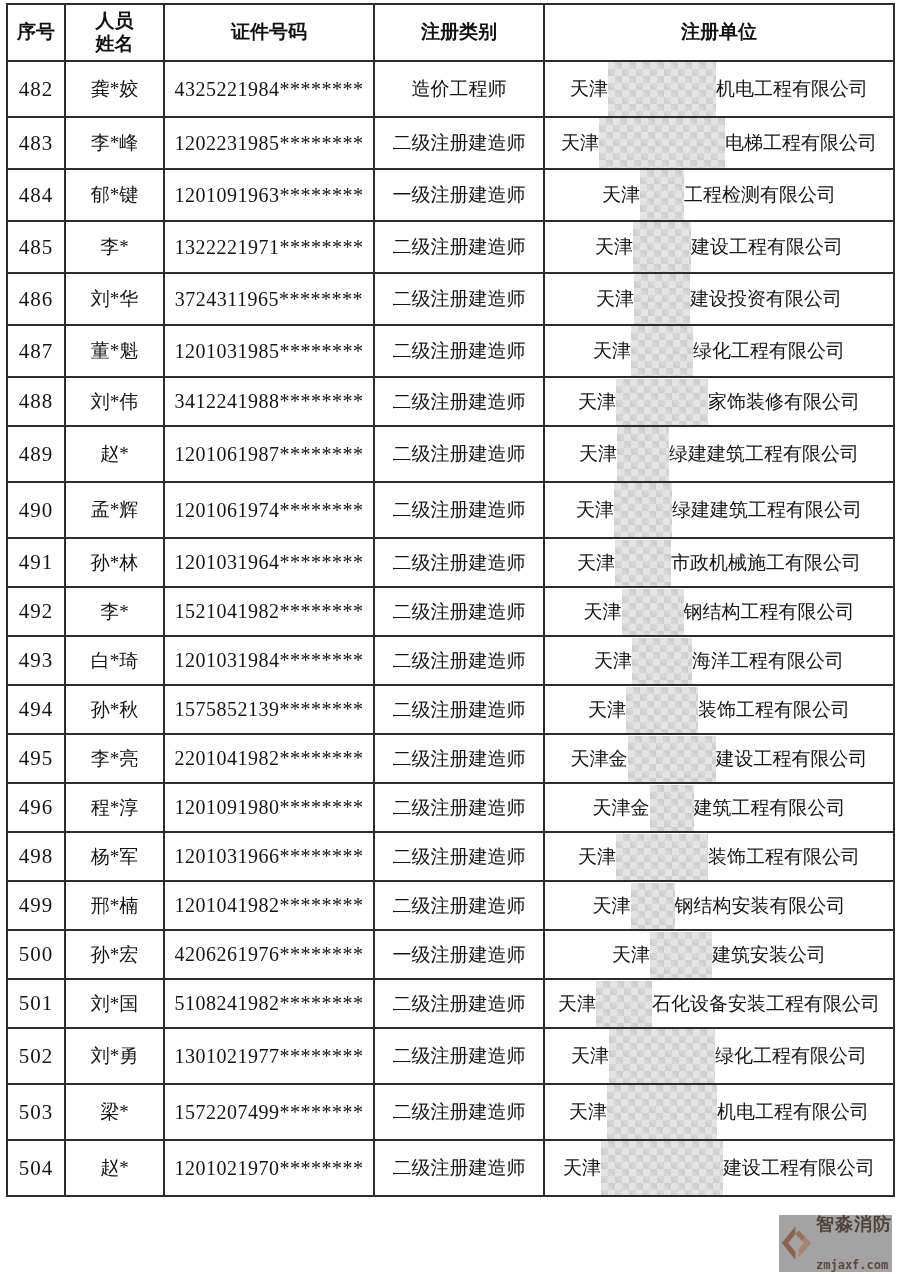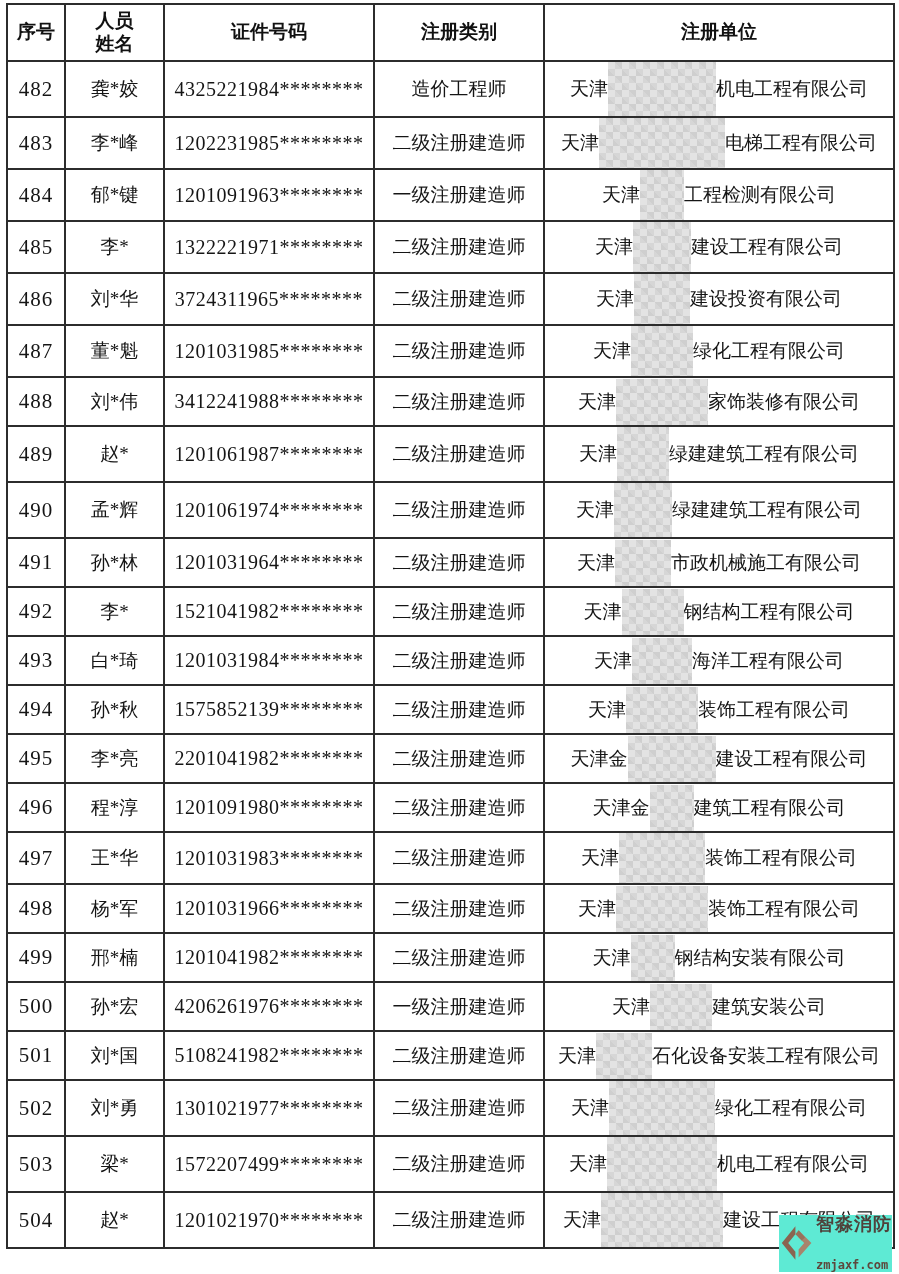--- a/index.html
+++ b/index.html
@@ -65,21 +65,21 @@
     z-index: 2;
     position: relative;
   }
   .watermark {
     position: absolute;
     right: 7px;
     bottom: 2px;
     display: flex;
     align-items: center;
     gap: 3px;
-    background: #5eead4;
+    background: #a3a3a3;
     padding-left: 2px;
     z-index: 5;
   }
   .wm-logo { width: 32px; height: 38px; flex: 0 0 auto; }
   .wm-text { display: flex; flex-direction: column; line-height: 1.05; }
   .wm-title {
     font-family: "Liberation Sans", sans-serif;
     font-weight: bold;
     font-size: 18px;
     color: #4f423b;
@@ -304,33 +304,20 @@
         <td class="cell-category">二级注册建造师</td>
         <td>
           <div class="company-wrap">
             <span class="txt">天津金</span>
             <span class="mosaic" style="width: 44px; height: 46px;"></span>
             <span class="txt">建筑工程有限公司</span>
           </div>
         </td>
       </tr>
       <tr>
-        <td class="cell-seq">497</td>
-        <td>王*华</td>
-        <td class="cell-id">1201031983********</td>
-        <td class="cell-category">二级注册建造师</td>
-        <td>
-          <div class="company-wrap">
-            <span class="txt">天津</span>
-            <span class="mosaic" style="width: 86px; height: 50px;"></span>
-            <span class="txt">装饰工程有限公司</span>
-          </div>
-        </td>
-      </tr>
-      <tr>
         <td class="cell-seq">498</td>
         <td>杨*军</td>
         <td class="cell-id">1201031966********</td>
         <td class="cell-category">二级注册建造师</td>
         <td>
           <div class="company-wrap">
             <span class="txt">天津</span>
             <span class="mosaic" style="width: 92px; height: 46px;"></span>
             <span class="txt">装饰工程有限公司</span>
           </div>

